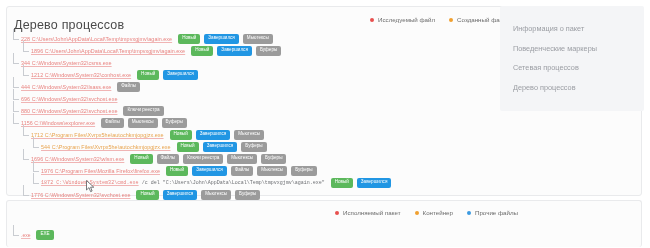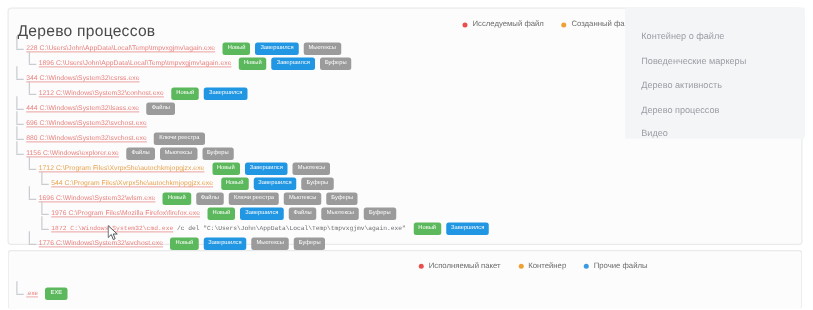--- a/index.html
+++ b/index.html
@@ -229,25 +229,24 @@
         <span class="badges">
           <span class="badge green">Новый</span>
           <span class="badge blue">Завершился</span>
           <span class="badge gray">Мьютексы</span>
           <span class="badge gray">Буферы</span>
         </span>
       </div>
     </div>
 
   <div id="sidebar">
-      <div class="side-item">Контейнер о файле</div>
+      <div class="side-item">Информация о пакет</div>
       <div class="side-item">Поведенческие маркеры</div>
-      <div class="side-item">Дерево активность</div>
+      <div class="side-item">Сетевая процессов</div>
       <div class="side-item">Дерево процессов</div>
-      <div class="side-item">Видео</div>
     </div>
 
   <div class="panel" id="panel-files"></div>
 
 
   <div class="legend" id="legend-files">
       <div class="legend-item">
         <span class="legend-dot" style="background: rgb(232, 80, 78);"></span>
         <span class="legend-text">Исполняемый пакет</span>
       </div>

